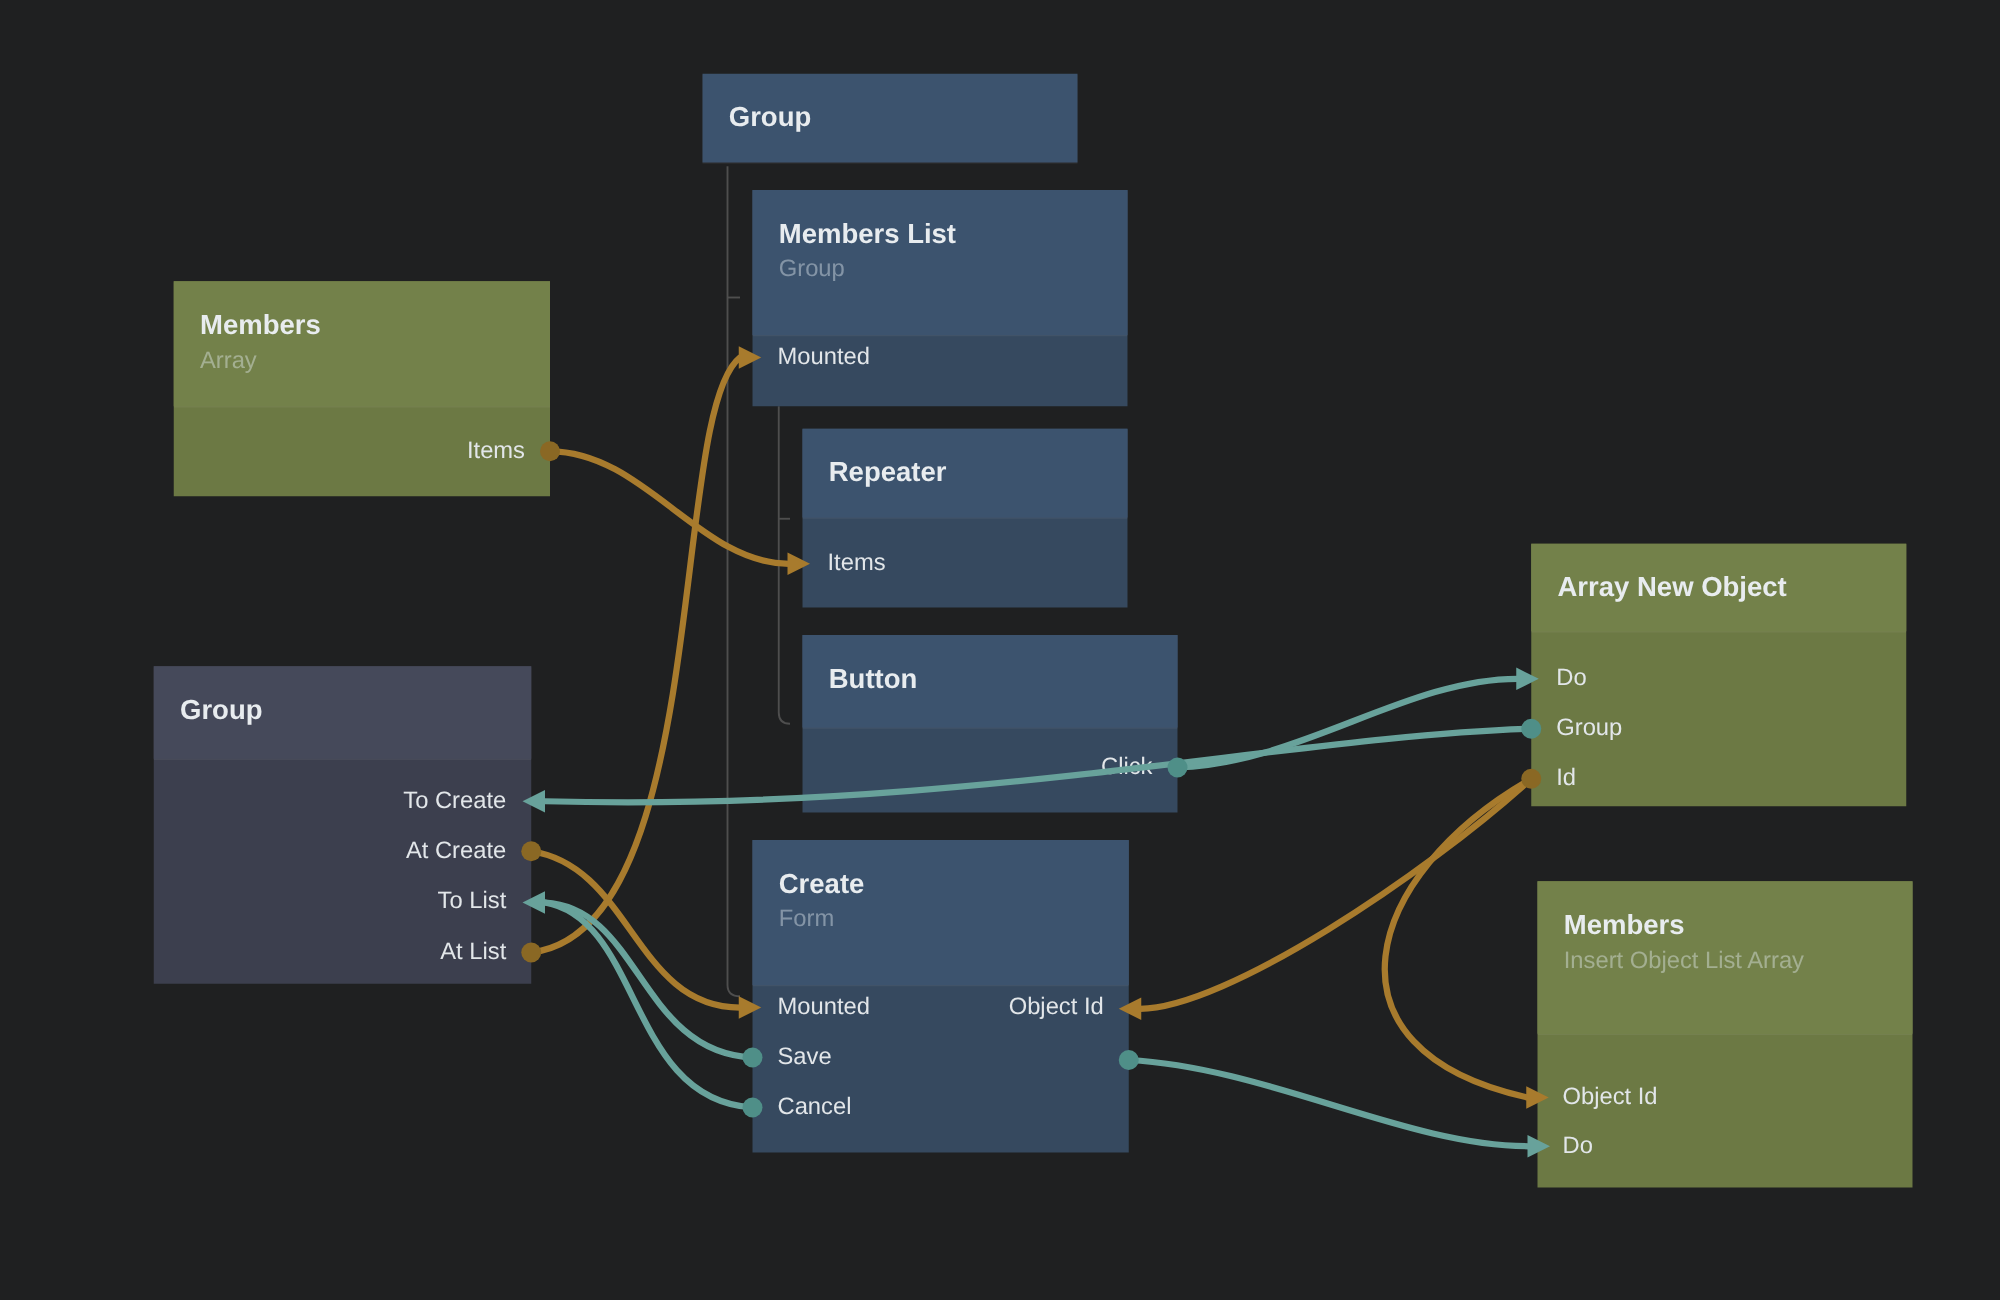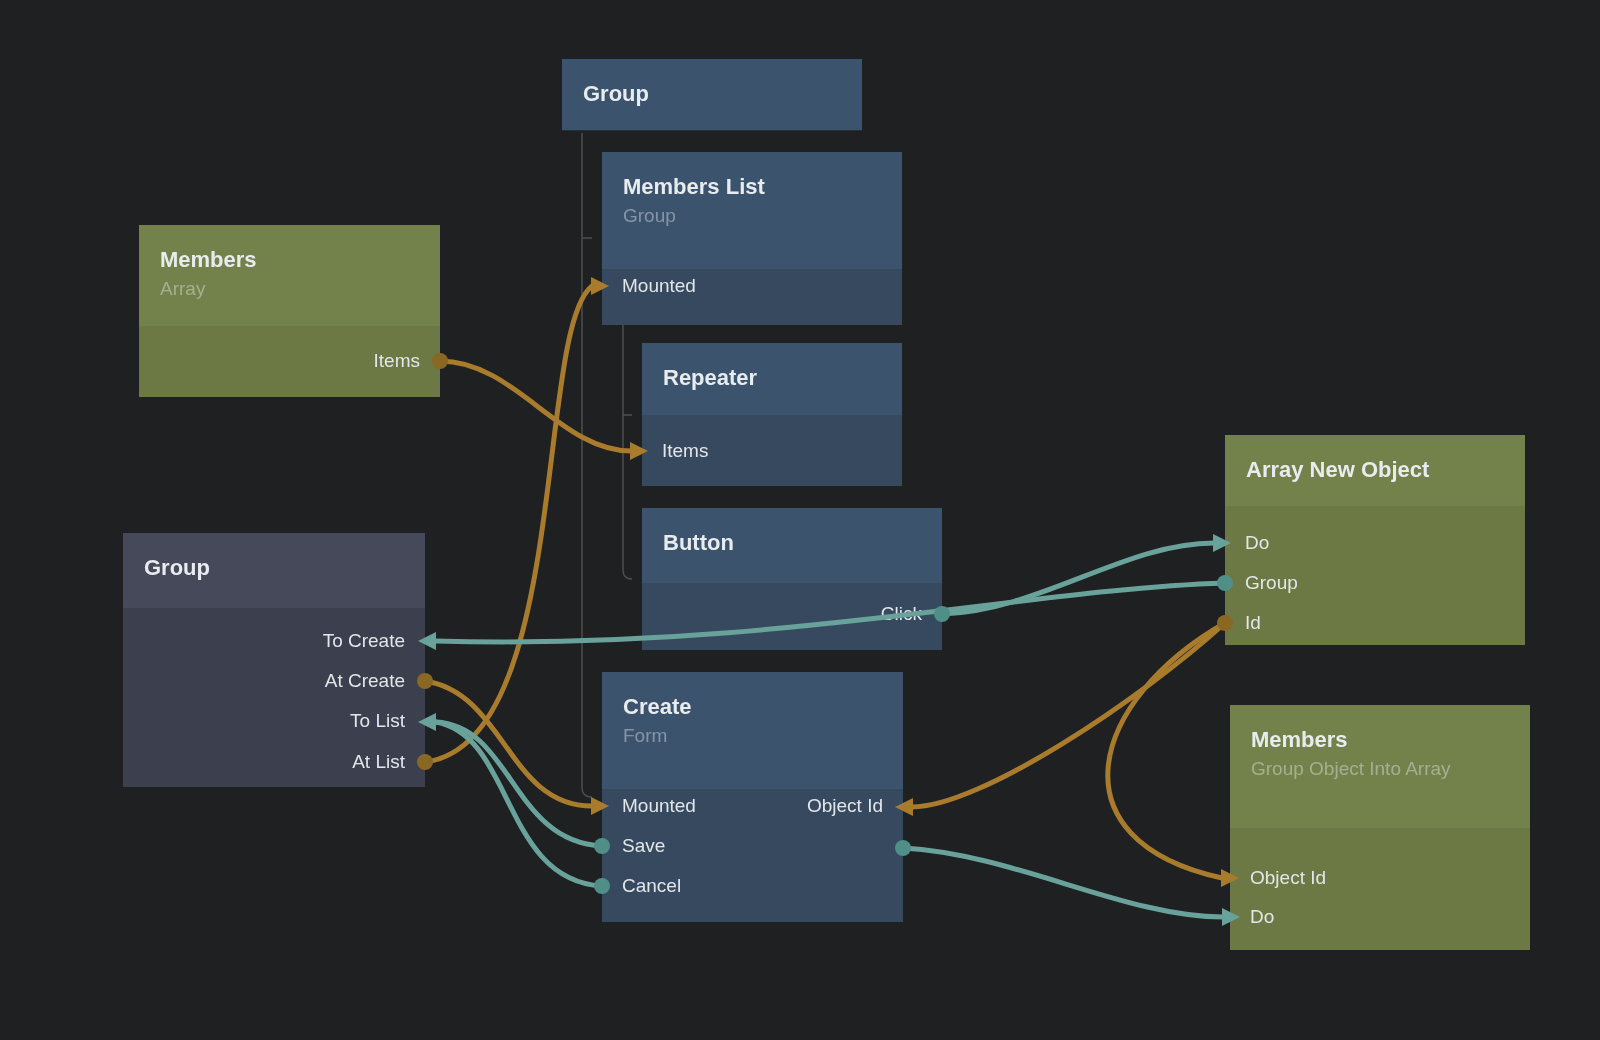--- a/index.html
+++ b/index.html
@@ -163,21 +163,21 @@
       <span>Group</span>
     </div>
     <div class="port pl" style="top:173px">
       <span>Id</span>
     </div>
   </div>
 
   <div class="node green" style="left:1230px;top:705px;width:300px;height:245px">
     <div class="nhead" style="height:122px">
       <div class="ntitle">Members</div>
-      <div class="nsub" style="max-width:200px">Group Object Into Array</div>
+      <div class="nsub" style="max-width:200px">Insert Object List Array</div>
     </div>
     <div class="port pl" style="top:158px">
       <span>Object Id</span>
     </div>
     <div class="port pl" style="top:197px">
       <span>Do</span>
     </div>
   </div>
 
   <svg class="layer" width="1600" height="1040">

